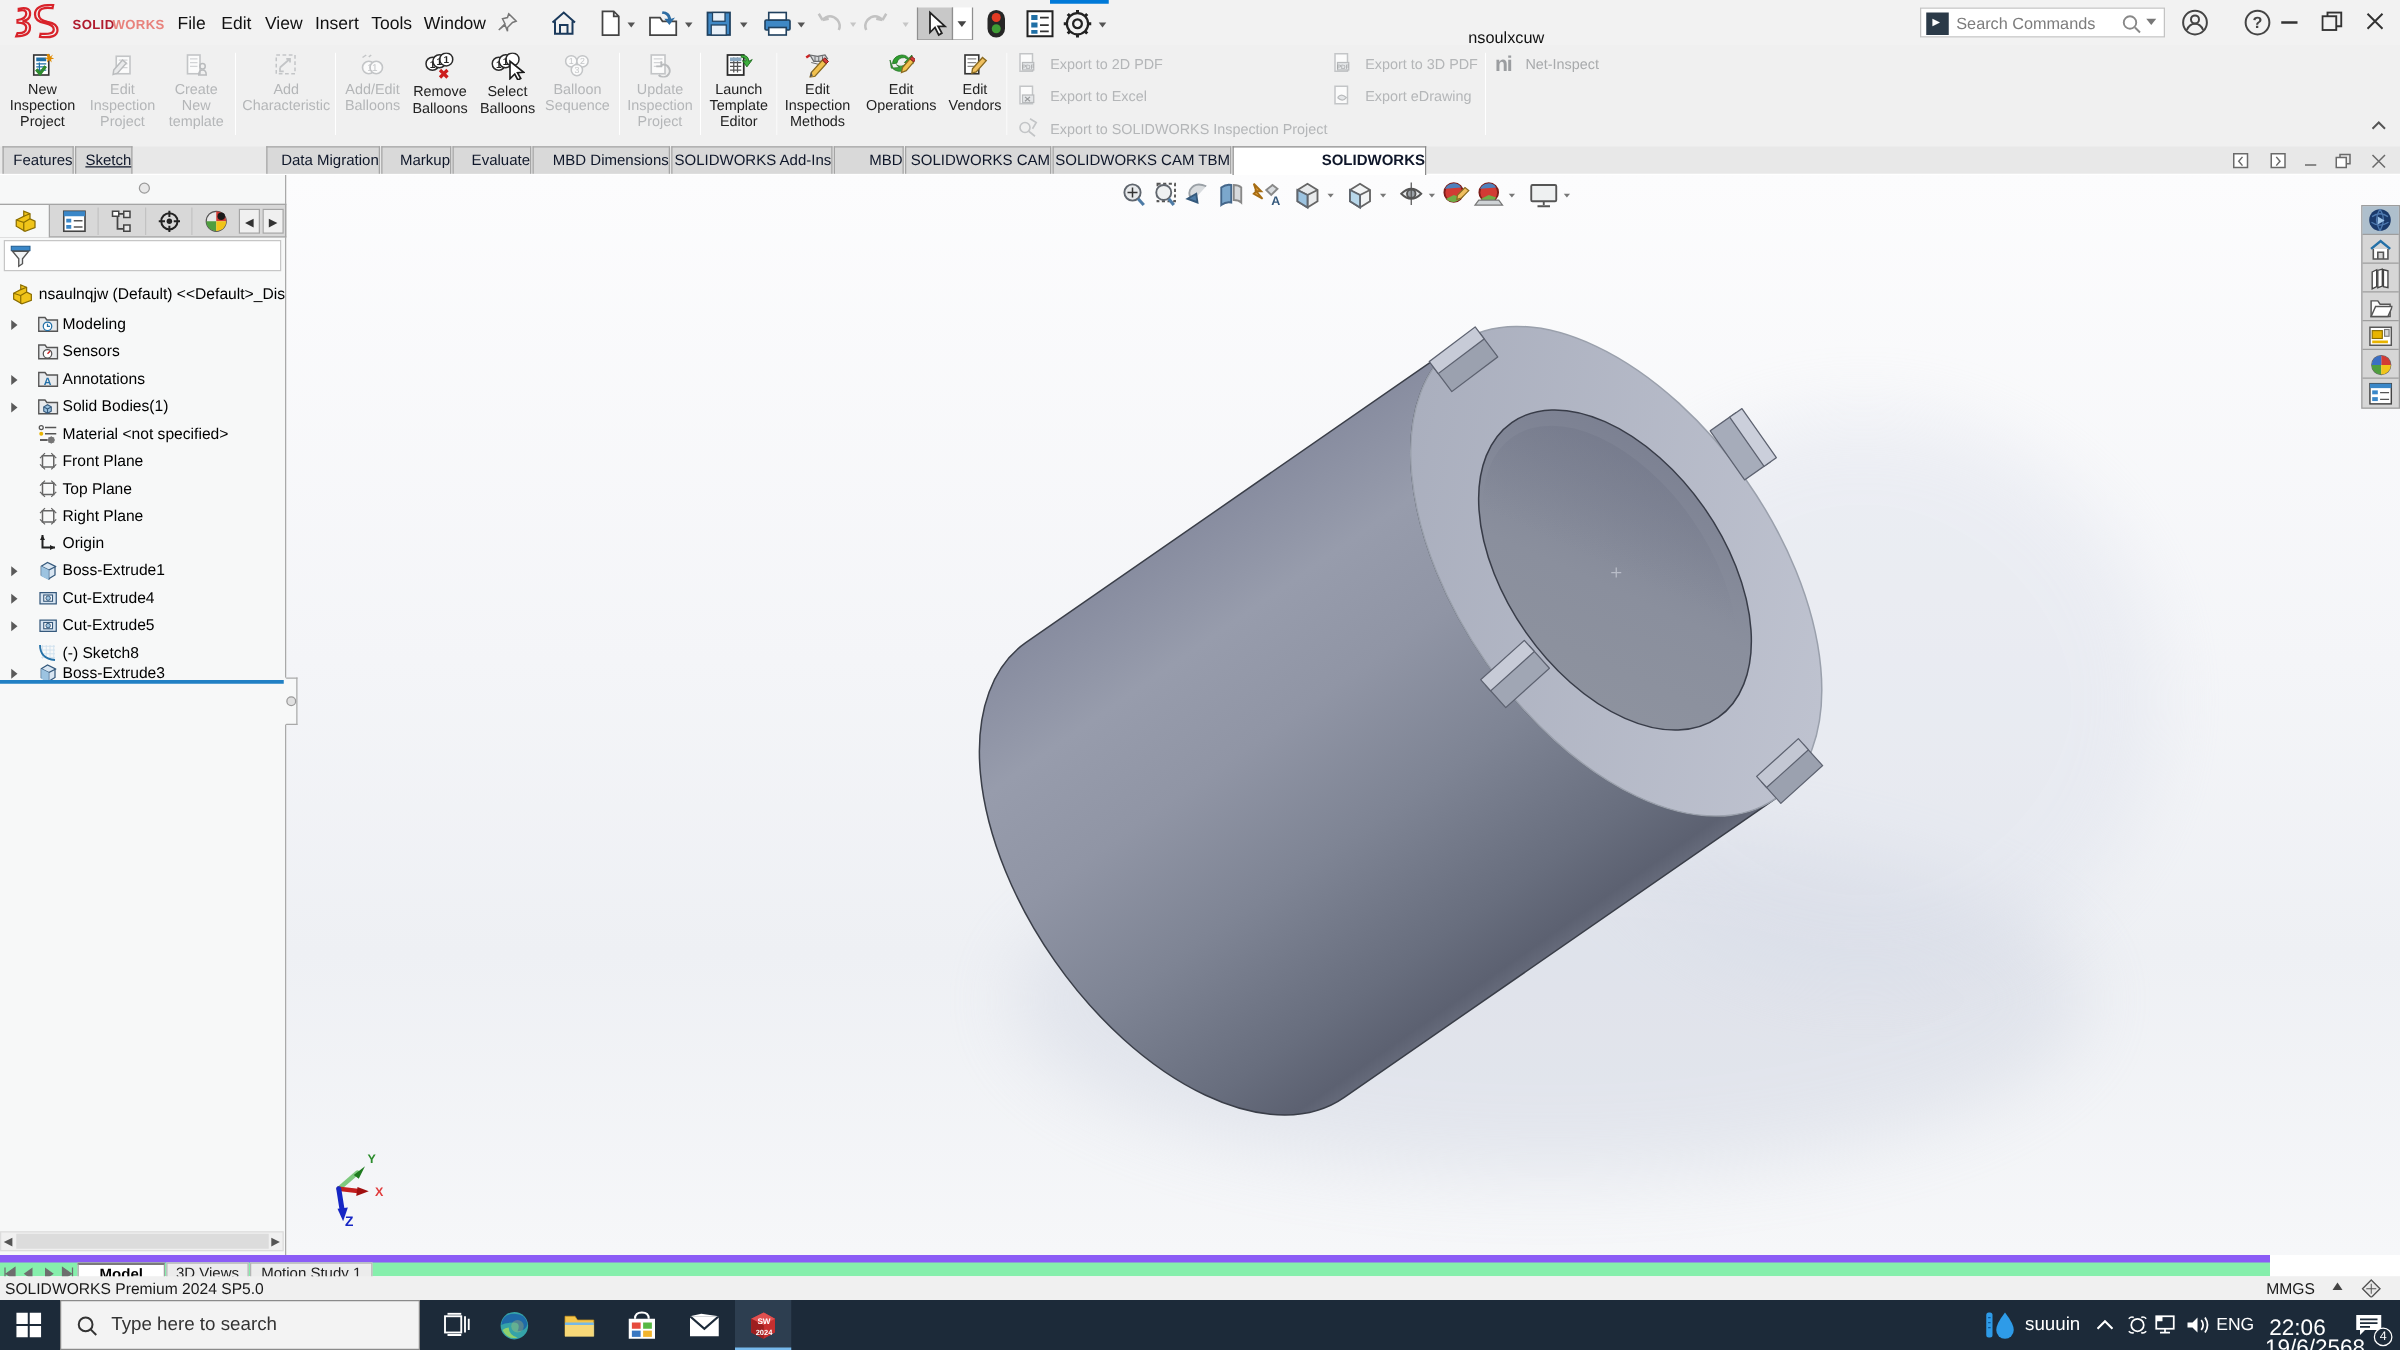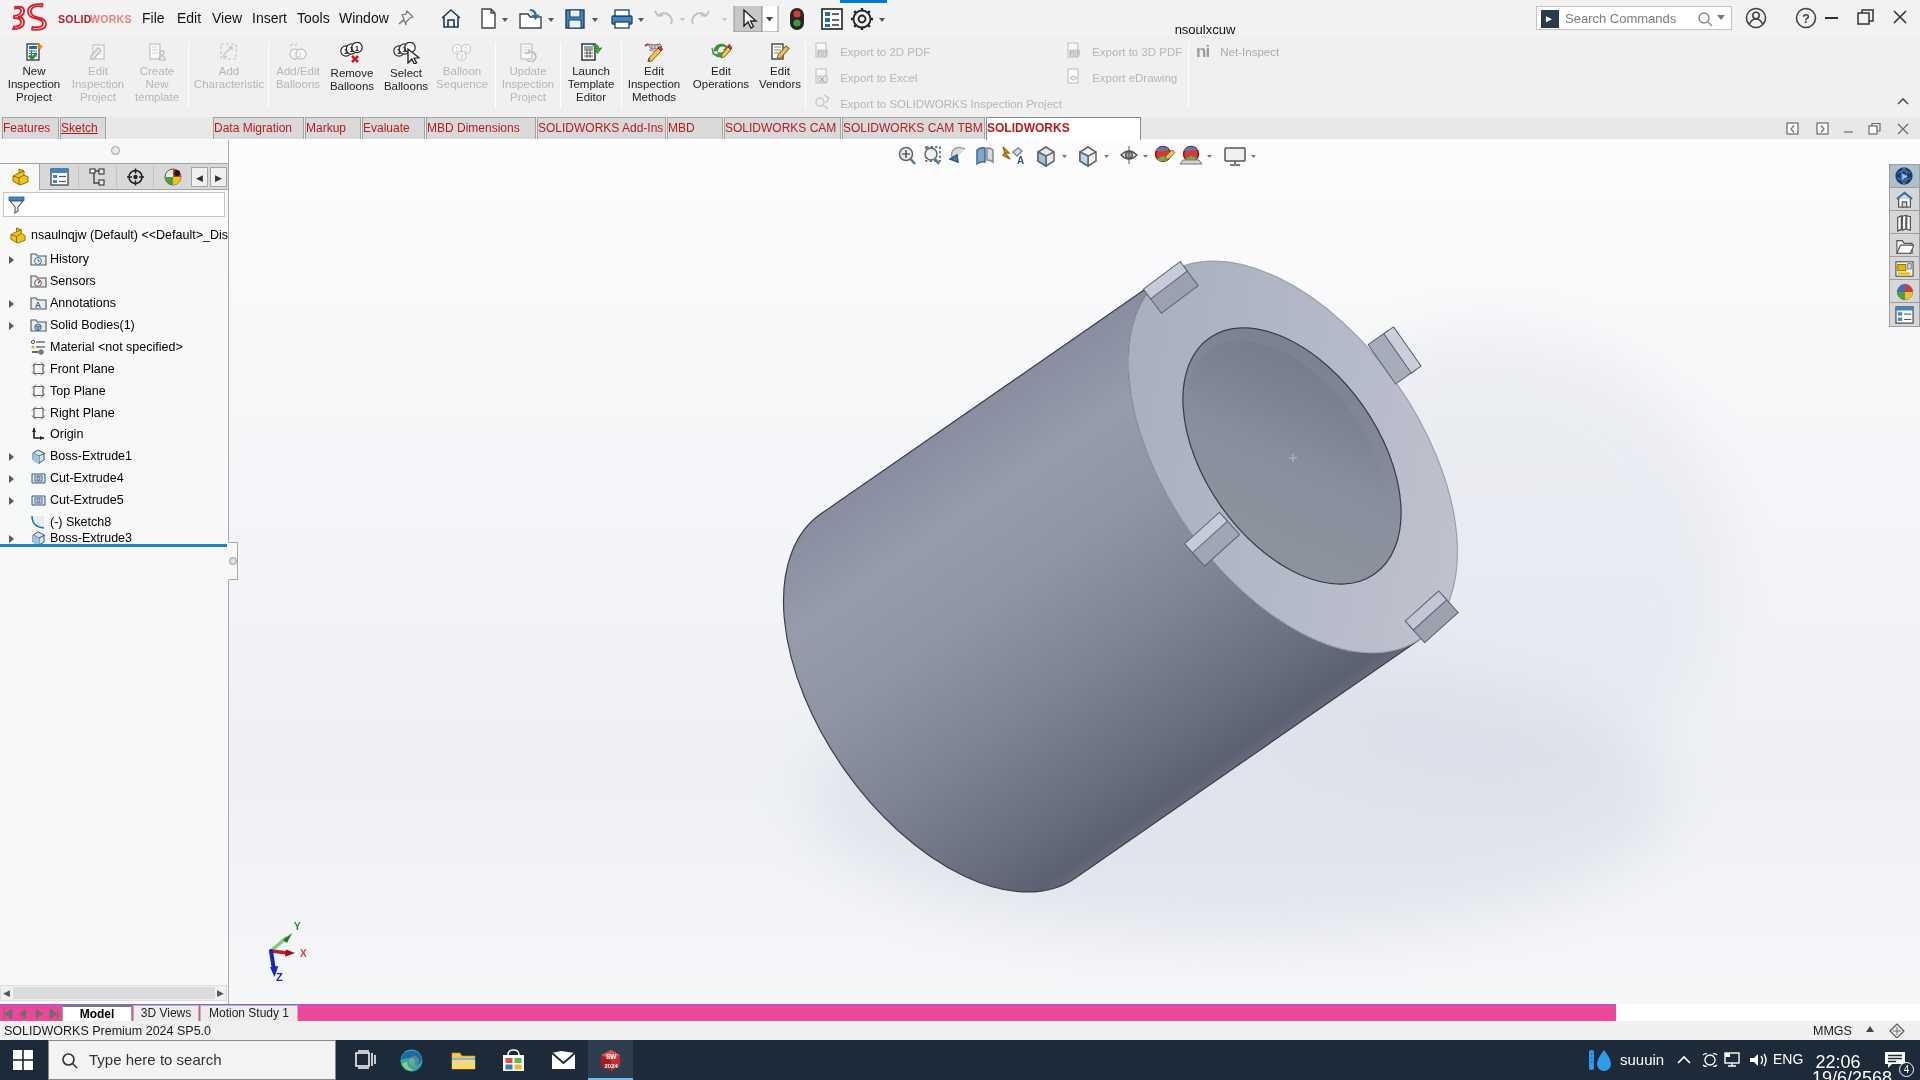--- a/index.html
+++ b/index.html
@@ -15,34 +15,34 @@
 
 #ribbon { left:0; top:36px; width:1920px; height:81px; background:#f0f0f0; }
 .rbtn { position:absolute; text-align:center; font-size:11.5px; line-height:13px; color:#222; }
 .rbtn.dis { color:#b4b6b8; }
 .rsep { position:absolute; top:6px; width:1px; height:66px; background:#dcdcdc; border-right:1px solid #fff; }
 .rexp { position:absolute; font-size:11.5px; color:#b4b6b8; white-space:nowrap; }
 .rexp span { vertical-align:middle; }
 
 
 #tabrow { left:0; top:117px; width:1920px; height:23px; background:#e8e8e8; border-bottom:1px solid #fff; }
-.ctab { position:absolute; top:0; height:22px; background:#d9d9d9; border:1px solid #a5a5a5; border-bottom:none; font-size:12px; color:#b91c1c; text-align:left; line-height:21px; }
+.ctab { position:absolute; top:0; height:22px; background:#d9d9d9; border:1px solid #a5a5a5; border-bottom:none; font-size:12px; color:#0f172a; text-align:right; line-height:21px; }
 .ctab.active { background:#fff; font-weight:bold; border-color:#8a8a8a; height:23px; }
 
 
 #main { left:0; top:140px; width:1920px; height:864px; background:#fff; }
 #viewport { position:absolute; left:229px; top:0; width:1691px; height:864px;
   background:linear-gradient(180deg,#fcfcfd 0%,#f4f5f8 45%,#eef0f4 72%,#f6f7f9 100%); }
 #leftpanel { position:absolute; left:0; top:0; width:229px; height:864px; background:#f7f8f8; border-right:1px solid #a9a9a9; }
 .treerow { position:absolute; left:0; width:228px; height:22px; overflow:hidden; font-size:12.5px; color:#000; }
 .treerow .lbl { position:absolute; left:50px; top:3px; white-space:nowrap; }
 .tri { position:absolute; left:9px; top:7px; width:0; height:0; border-top:4px solid transparent; border-bottom:4px solid transparent; border-left:5px solid #5a5a5a; }
 
 
-#modeltabs { left:0; top:1004px; width:1616px; height:17px; background:#ec4899; border-top:1px solid #8b5cf6; }
+#modeltabs { left:0; top:1004px; width:1816px; height:17px; background:#86efac; border-top:6px solid #8b5cf6; }
 #statusbar { left:0; top:1021px; width:1920px; height:19px; background:#f0f0f0; font-size:12.5px; color:#1a1a1a; }
 #taskbar { left:0; top:1040px; width:1920px; height:40px; background:#1c2a39; }
 #searchbox { position:absolute; left:48px; top:0; width:288px; height:40px; background:#f3f3f3; border:1px solid #8a8a8a; }
 .trayico { position:absolute; color:#fff; }
 </style>
 </head>
 <body>
 <div id="app">
   <div id="titlebar" class="abs">
     <div class="abs" style="left:840px;top:0;width:47px;height:3px;background:#0079d8;"></div>
@@ -546,21 +546,21 @@
           </svg>
           <div class="lbl" style="left:31px;">nsaulnqjw (Default) &lt;&lt;Default&gt;_Displ</div>
         </div>
       <div class="treerow" style="top:109px;">
             <div class="tri"></div>
             <svg class="abs" style="left:30px;top:2px;" width="17" height="16" viewBox="0 0 17 16">
   <path d="M1 14 L1 3 L6 3 L7.5 5 L16 5 L16 14 Z" fill="#e8eaec" stroke="#555" stroke-width="1.1"></path>
               <circle cx="8" cy="10" r="3.4" fill="#fff" stroke="#2471a8" stroke-width="1"></circle>
               <path d="M8 8 v2 h2" stroke="#2471a8" stroke-width="1" fill="none"></path>
             </svg>
-            <div class="lbl">History</div>
+            <div class="lbl">Modeling</div>
           </div>
           <div class="treerow" style="top:131px;">
             <svg class="abs" style="left:30px;top:2px;" width="17" height="16" viewBox="0 0 17 16">
   <path d="M1 14 L1 3 L6 3 L7.5 5 L16 5 L16 14 Z" fill="#e8eaec" stroke="#555" stroke-width="1.1"></path>
               <circle cx="8" cy="10" r="3.4" fill="#fff" stroke="#555" stroke-width="1"></circle>
               <path d="M8 10 L10 8" stroke="#c22" stroke-width="1.2"></path>
             </svg>
             <div class="lbl">Sensors</div>
           </div>
           <div class="treerow" style="top:153px;">

